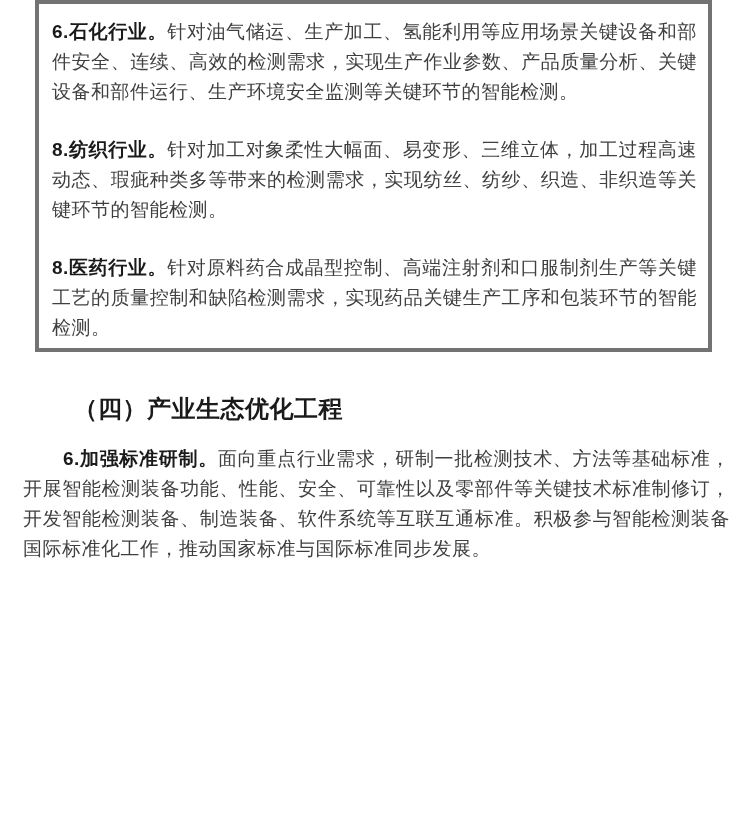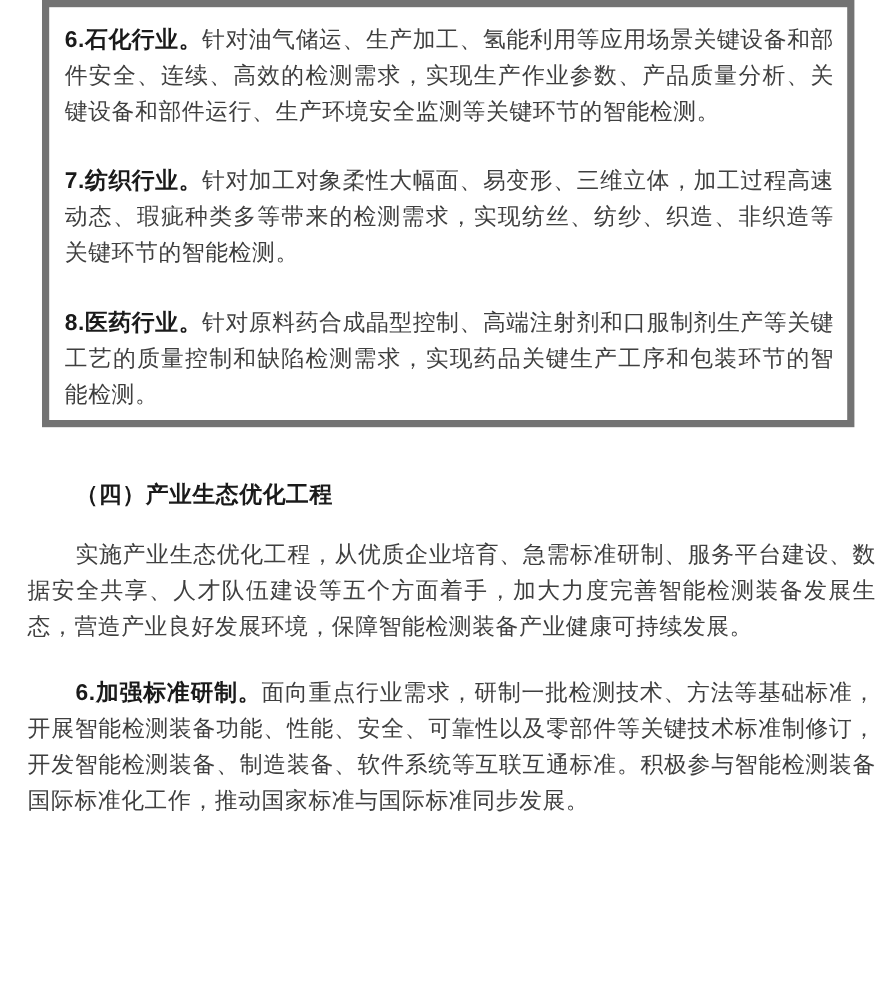--- a/index.html
+++ b/index.html
@@ -15,37 +15,37 @@
     letter-spacing: 0.5px;
   }
   .page {
     box-sizing: border-box;
     width: 740px;
     padding: 0 10px 0 23px;
   }
   
   .boxed {
     box-sizing: border-box;
-    border: 6px solid #737373;
+    border: 4px solid #737373;
     margin: 0 18px 0 12px;           
     padding: 13px 11px 3px 13px;
   }
   .boxed .bp {
     margin: 0 0 28px 0;
     text-align: justify;
   }
   .boxed .bp:last-child { margin-bottom: 2px; }
 
   strong.lbl {
     color: #1a1a1a;
     font-weight: bold;
   }
 
   .heading {
-    font-size: 19px;
+    font-size: 24px;
     line-height: 30px;
     font-weight: bold;
     color: #1a1a1a;
     margin: 42px 0 20px 0;
     text-indent: 2.1em;
   }
   .para {
     margin: 0 0 25px 0;
     text-indent: 2.1em;
     text-align: justify;
@@ -53,25 +53,24 @@
   .para:last-child { margin-bottom: 0; }
 </style>
 </head>
 <body>
 
 <div class="page">
 
   <div class="boxed">
     <p class="bp"><strong class="lbl">6.石化行业。</strong><span>针对油气储运、生产加工、氢能利用等应用场景关键设备和部件安全、连续、高效的检测需求，实现生产作业参数、产品质量分析、关键设备和部件运行、生产环境安全监测等关键环节的智能检测。</span></p>
 
-    <p class="bp"><strong class="lbl">7.纺织行业。</strong><span>针对加工对象柔性大幅面、易变形、三维立体，加工过程高速动态、瑕疵种类多等带来的检测需求，实现纺丝、纺纱、织造、非织造等关键环节的智能检测。</span></p>
+    <p class="bp"><strong class="lbl">8.纺织行业。</strong><span>针对加工对象柔性大幅面、易变形、三维立体，加工过程高速动态、瑕疵种类多等带来的检测需求，实现纺丝、纺纱、织造、非织造等关键环节的智能检测。</span></p>
 
     <p class="bp"><strong class="lbl">8.医药行业。</strong><span>针对原料药合成晶型控制、高端注射剂和口服制剂生产等关键工艺的质量控制和缺陷检测需求，实现药品关键生产工序和包装环节的智能检测。</span></p>
   </div>
 
   <h2 class="heading">（四）产业生态优化工程</h2>
 
-  <p class="para">实施产业生态优化工程，从优质企业培育、急需标准研制、服务平台建设、数据安全共享、人才队伍建设等五个方面着手，加大力度完善智能检测装备发展生态，营造产业良好发展环境，保障智能检测装备产业健康可持续发展。</p>
 
 
   <p class="para"><strong class="lbl">6.加强标准研制。</strong><span>面向重点行业需求，研制一批检测技术、方法等基础标准，开展智能检测装备功能、性能、安全、可靠性以及零部件等关键技术标准制修订，开发智能检测装备、制造装备、软件系统等互联互通标准。积极参与智能检测装备国际标准化工作，推动国家标准与国际标准同步发展。</span></p>
 
 </div>
 
 </body></html>

